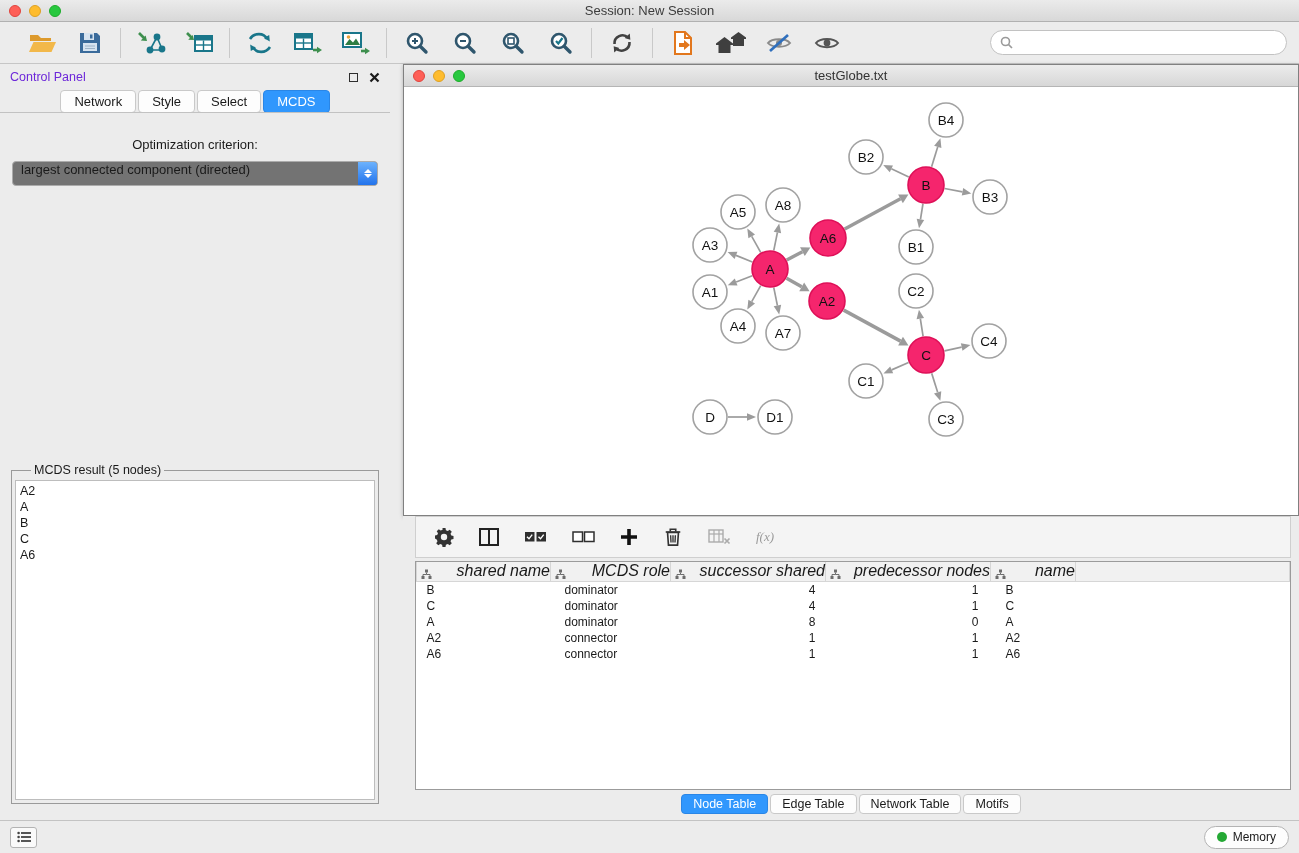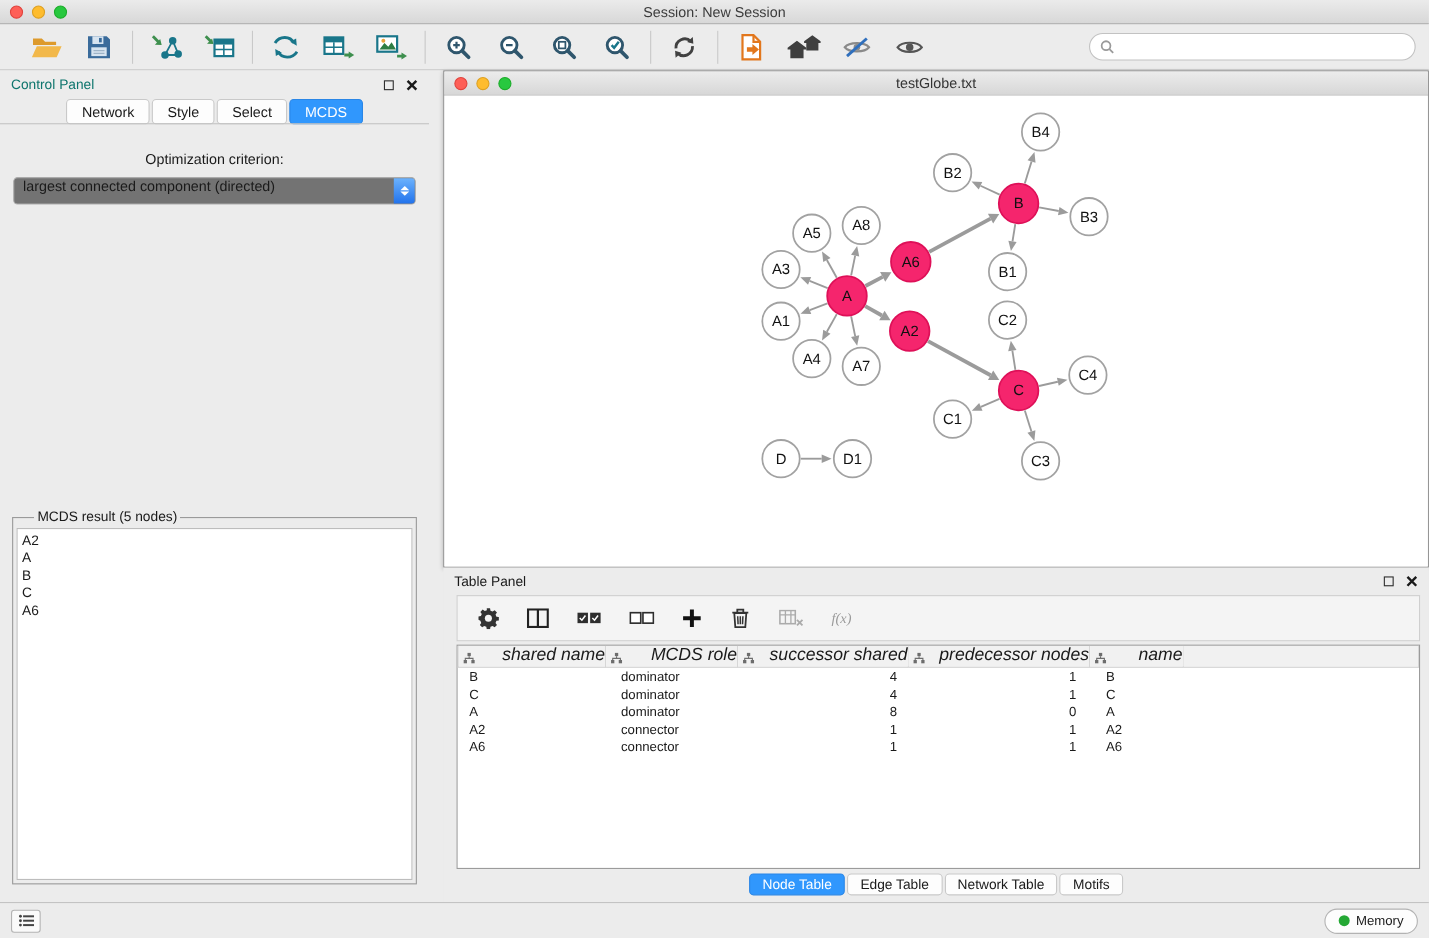--- a/index.html
+++ b/index.html
@@ -38,21 +38,21 @@
   }
   .search-box input { border:none; outline:none; flex:1; font-size:13px; font-family:"Liberation Sans",sans-serif; background:transparent; }
 
   
   .main { display:flex; height:756px; }
   .control-panel { width:390px; display:flex; flex-direction:column; background:#ececec; }
   .split-divider { width:13px; background:#ececec; }
   .right-area { flex:1; display:flex; flex-direction:column; }
 
   
-  .panel-header { height:26px; display:flex; align-items:center; padding:0 10px; font-size:12.5px; color:#0f766e; }
+  .panel-header { height:26px; display:flex; align-items:center; padding:0 10px; font-size:12.5px; color:#6d28d9; }
   .win-btns { margin-left:auto; display:flex; gap:11px; align-items:center; }
   .float-btn { width:9px; height:9px; border:1.5px solid #2e2e2e; background:transparent; }
   .close-x { width:11px; height:11px; display:block; }
 
   .cp-tabs { display:flex; justify-content:center; gap:2px; }
   .cp-tab, .tp-tab {
     padding:3px 13px; font-size:13px; background:#fdfdfd; color:#1a1a1a;
     border:1px solid #c9c9c9; border-radius:4px; cursor:pointer; white-space:nowrap;
   }
   .cp-tab.active, .tp-tab.active { background:#3097fd; border-color:#2a86e6; color:#fff; }
@@ -485,29 +485,20 @@
             </g>
             <g>
               <circle cx="371" cy="330" r="17" fill="#ffffff" stroke="#a2a2a2" stroke-width="1.6"></circle>
               <text x="371" y="334.5" text-anchor="middle" font-size="13.5" font-family="Liberation Sans, sans-serif" fill="#111">D1</text>
             </g>
           </svg>
       </div>
     </div>
 
     <div class="table-panel">
-      <div class="tp-header">
-        <span>Table Panel</span>
-        <span class="win-btns">
-          <span class="float-btn"></span>
-          <svg class="close-x" viewBox="0 0 11 11">
-            <path d="M1.5 1.5l8 8M9.5 1.5l-8 8" stroke="#1a1a1a" stroke-width="2.2"></path>
-          </svg>
-        </span>
-      </div>
 
       <div class="tp-toolbar">
         <span class="tp-tool">
           <svg width="20" height="20" viewBox="0 0 20 20">
             <path fill="#333" d="M8.5 1h3l.4 2.2 1.9.8 1.9-1.3 2.1 2.1-1.3 1.9.8 1.9 2.2.4v3l-2.2.4-.8 1.9 1.3 1.9-2.1 2.1-1.9-1.3-1.9.8-.4 2.2h-3l-.4-2.2-1.9-.8-1.9 1.3-2.1-2.1 1.3-1.9-.8-1.9L1 11.5v-3l2.2-.4.8-1.9L2.7 4.3l2.1-2.1 1.9 1.3 1.9-.8z"></path>
             <circle cx="10" cy="10" r="3.2" fill="#f4f4f4"></circle>
           </svg>
         </span>
         <span class="tp-tool">
           <svg width="20" height="18" viewBox="0 0 20 18">

